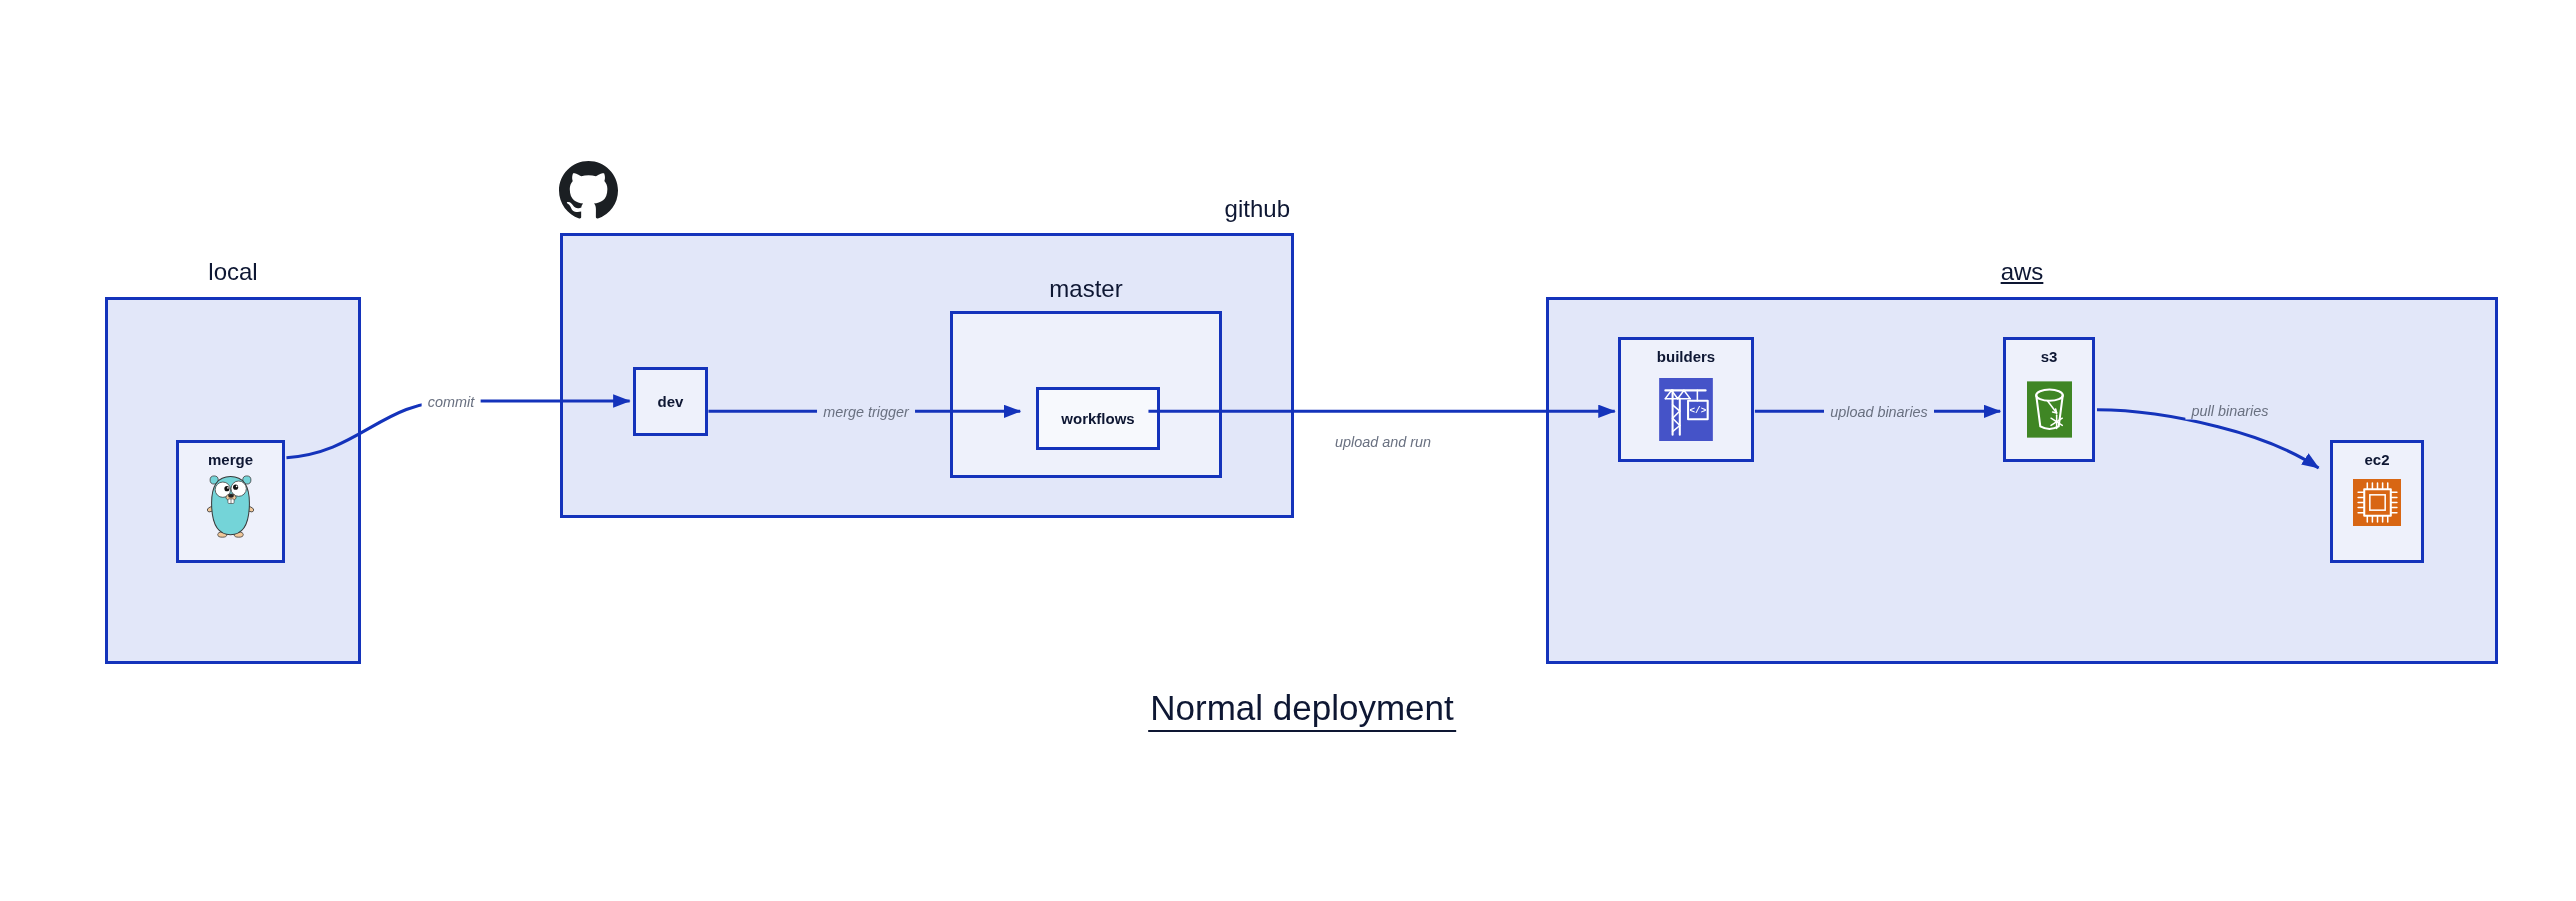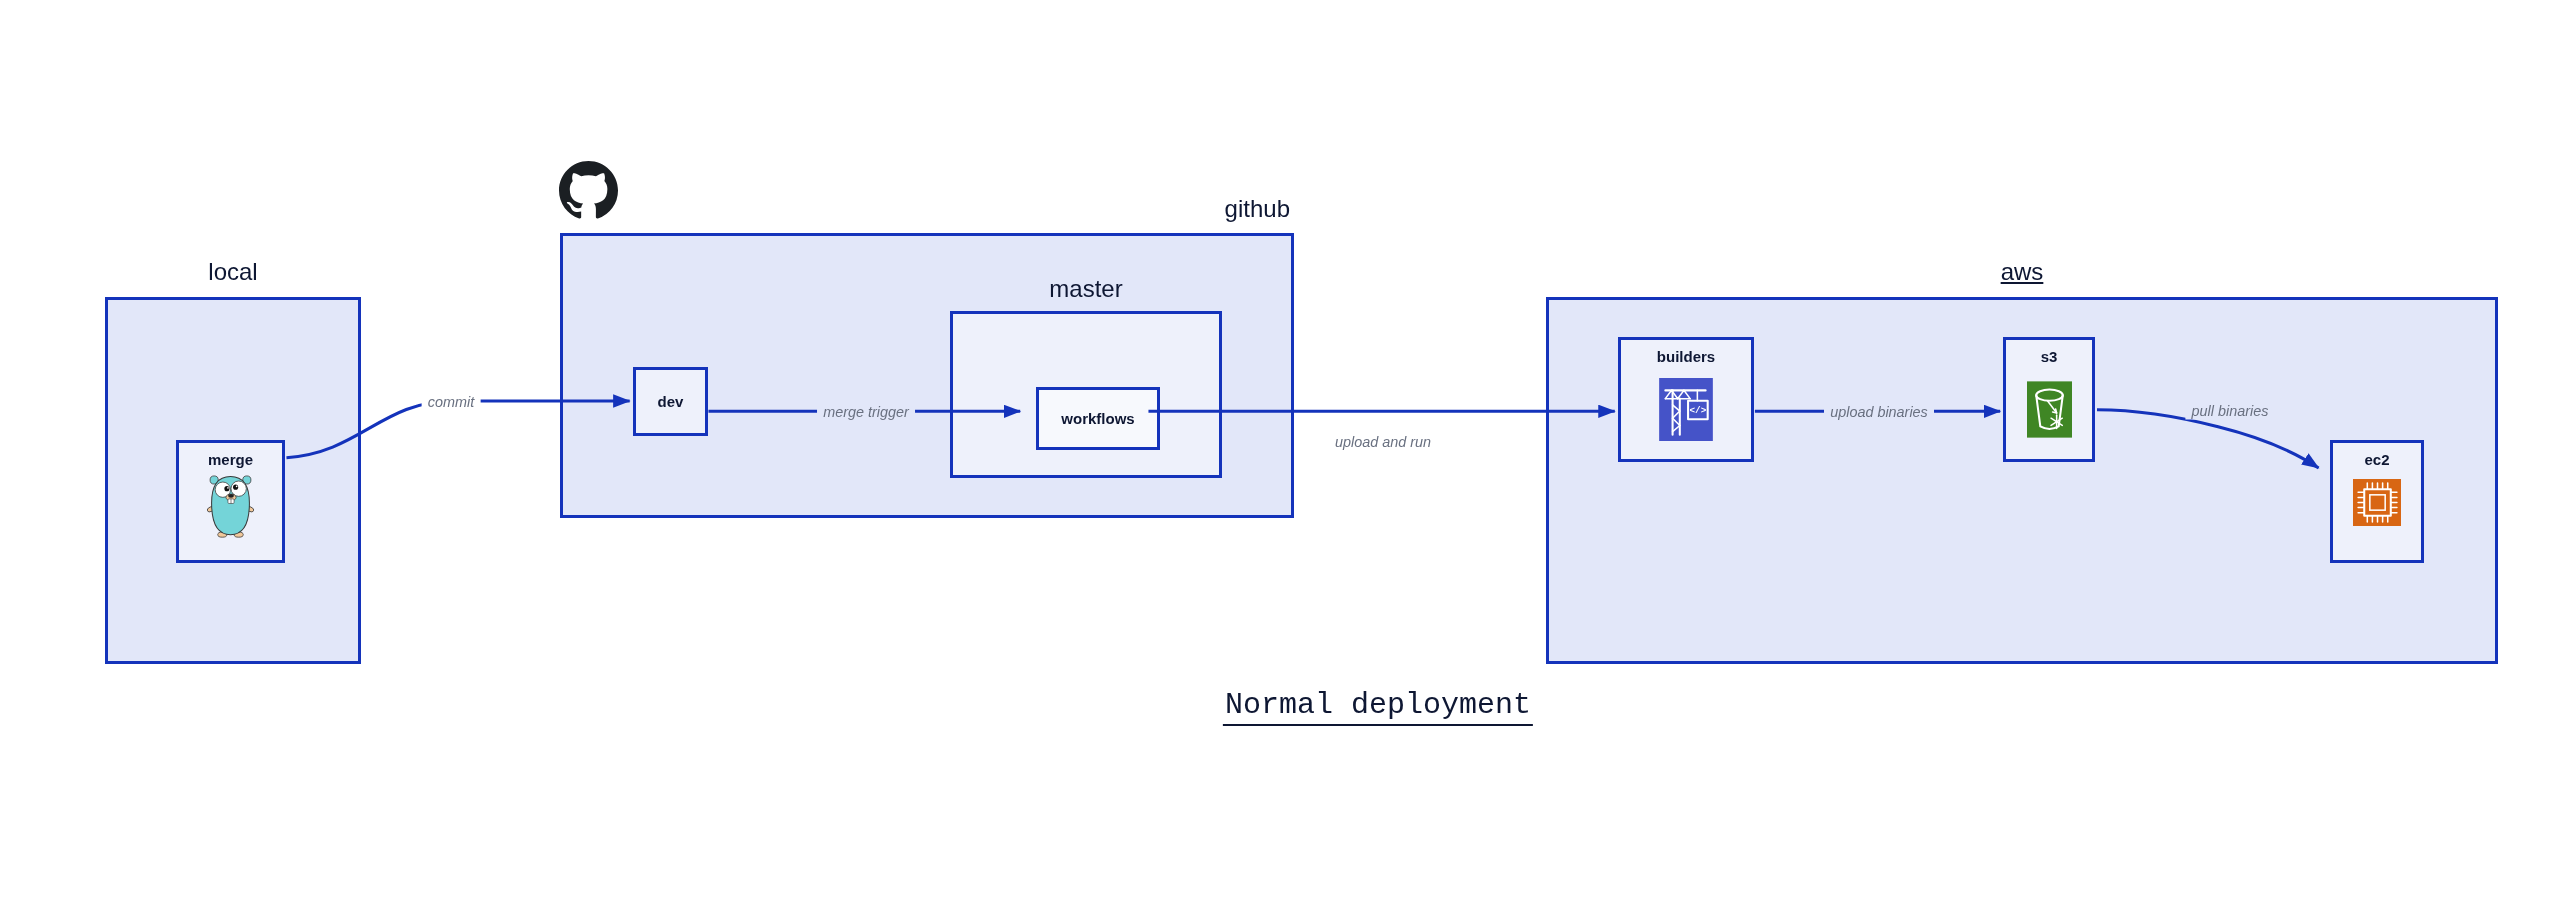--- a/index.html
+++ b/index.html
@@ -113,28 +113,27 @@
   
   #lbl-commit          { left: 451px;  top: 401px; }
   #lbl-merge-trigger   { left: 866px; top: 411px; }
   #lbl-upload-and-run  { left: 1383px; top: 411px; margin-top: 30px; }
   #lbl-upload-binaries { left: 1879px; top: 411px; }
   #lbl-pull-binaries   { left: 2230px; top: 410px; }
 
   
   #diagram-title {
     position: absolute;
-    left: 1378px; top: 688px;
+    left: 1302px; top: 688px;
     transform: translateX(-50%);
-    font-size: 30px;
+    font-size: 35px;
     color: var(--text-navy);
     white-space: nowrap;
     border-bottom: 2.6px solid var(--text-navy);
     padding: 0 2.1px 2.1px 2.1px;
-    font-family: Liberation Mono, monospace;
   }
 
   
   .white-stroke { stroke: #ffffff; fill: none; stroke-width: 4; stroke-linecap: round; stroke-linejoin: round; }
   .white-stroke-thin { stroke: #ffffff; fill: none; stroke-width: 3; stroke-linecap: round; }
 </style>
 </head>
 <body>
 
 <div id="canvas">

